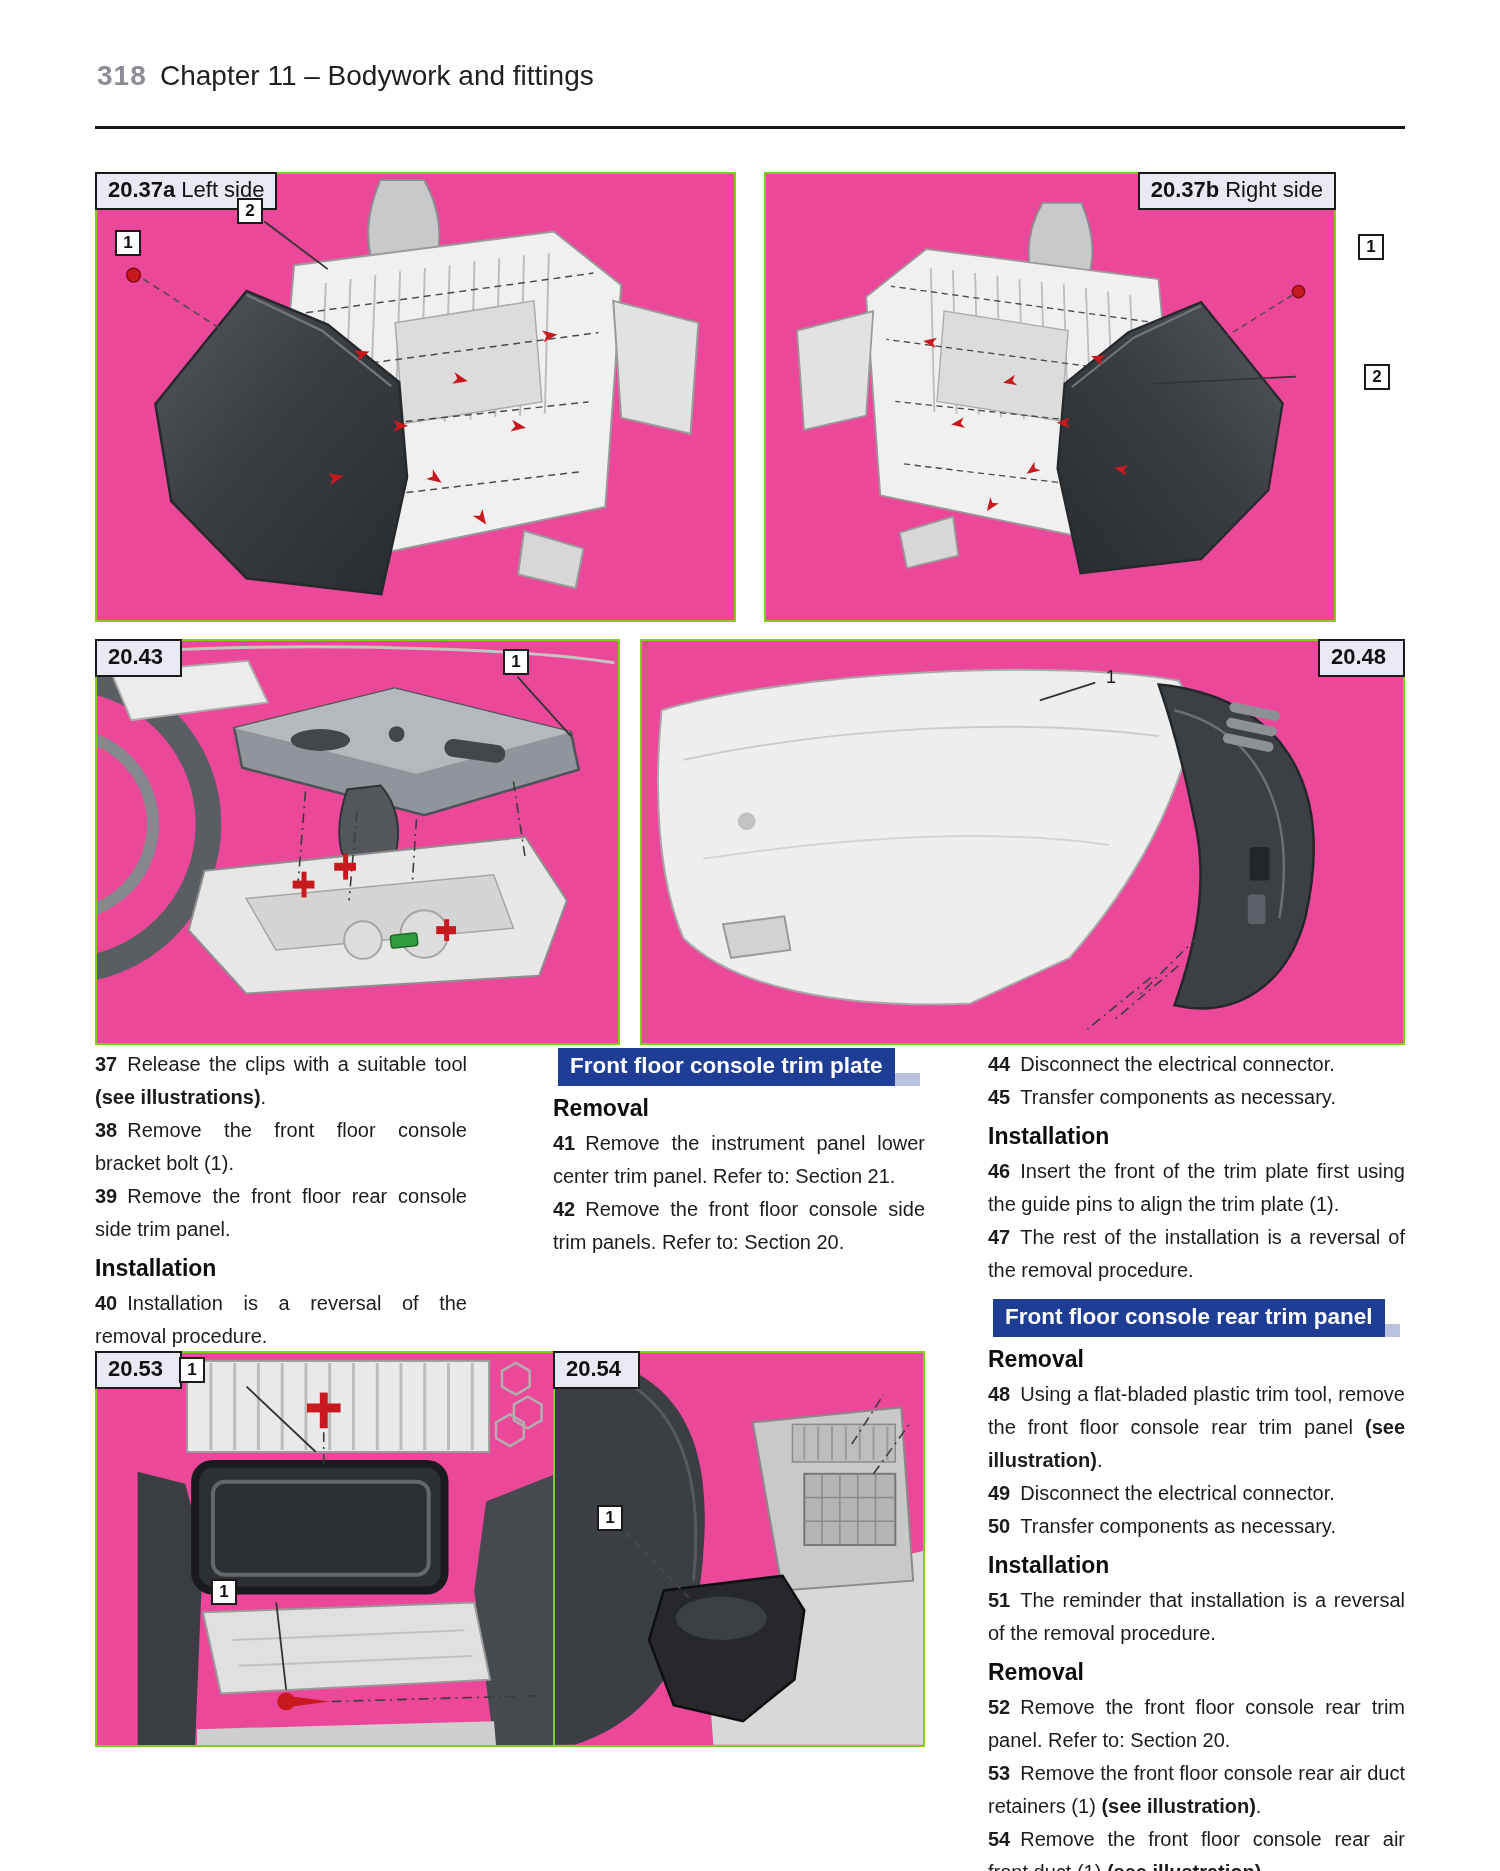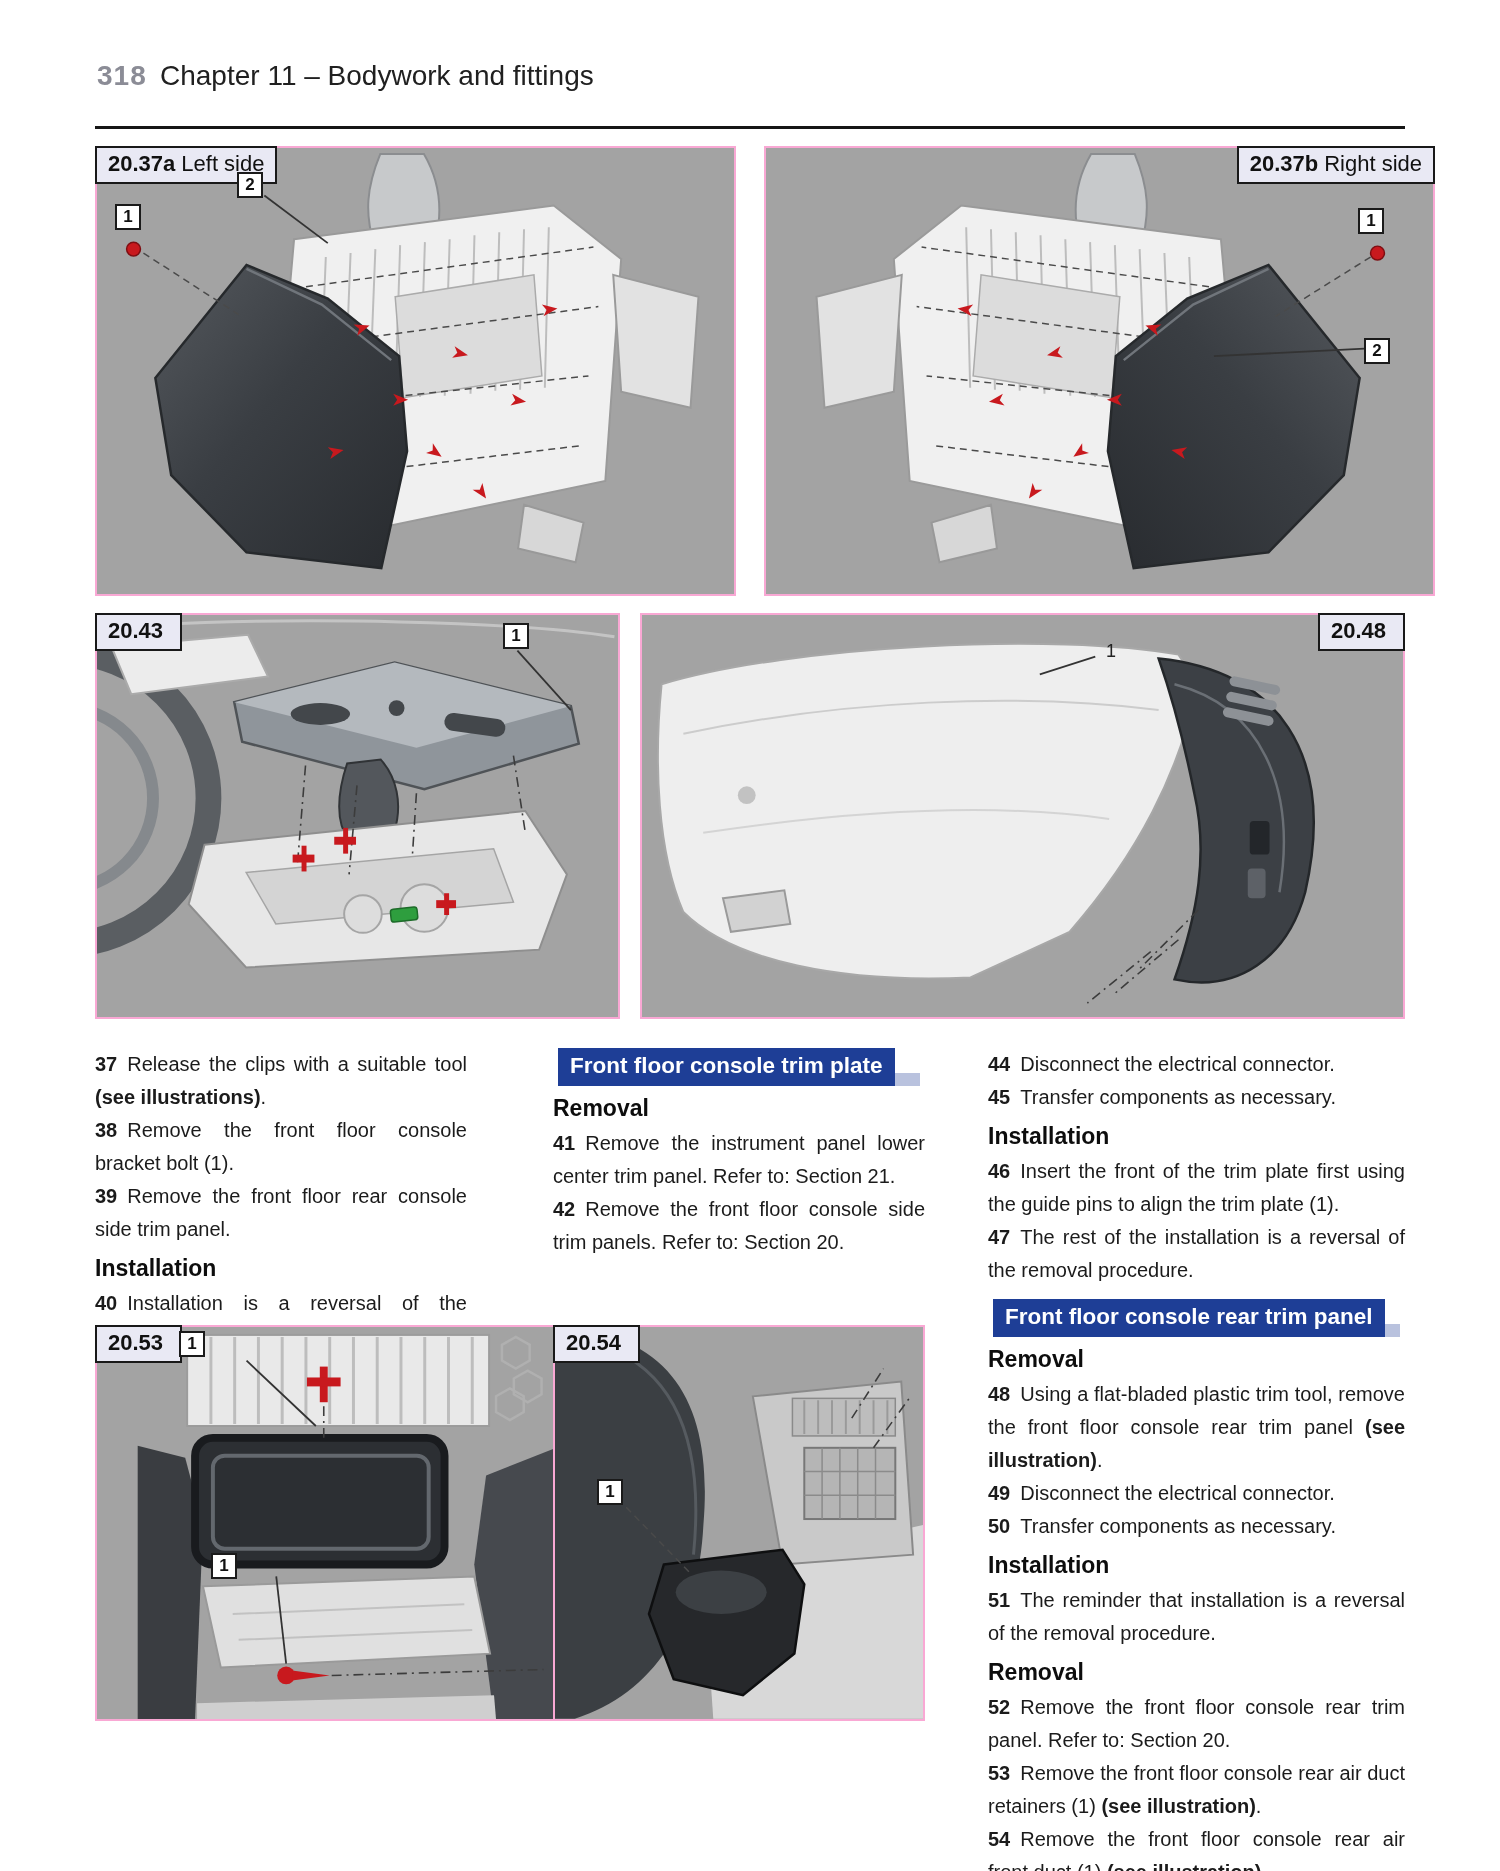--- a/index.html
+++ b/index.html
@@ -5,21 +5,21 @@
   * { margin:0; padding:0; box-sizing:border-box; }
   html,body { background:#ffffff; }
   body {
     width:1500px; height:1871px; position:relative;
     font-family:"Liberation Sans", sans-serif; color:#1b1b1b;
   }
   .page-num { position:absolute; left:97px; top:60px; font-size:28px; font-weight:bold; color:#8b8c96; letter-spacing:1px; }
   .chapter-title { position:absolute; left:160px; top:60px; font-size:28px; color:#202020; }
   .head-rule { position:absolute; left:95px; top:126px; width:1310px; height:3px; background:#161616; }
 
-  .fig { position:absolute; border:2px solid #f9a8d4; background:#a3a3a3; }
+  .fig { position:absolute; border:2px solid #84cc16; background:#ec4899;margin-top:26px; }
   .fig svg { display:block; width:100%; height:100%; }
   .fig-label { position:absolute; background:#e9e9f4; border:2px solid #191919; padding:3px 11px 5px; font-size:22px; white-space:nowrap; z-index:3; color:#111; }
   .fig-label b { margin-right:6px; }
   .fig-label.tl { left:-2px; top:-2px; }
   .fig-label.tr { right:-2px; top:-2px; }
 
   .co { position:absolute; width:26px; height:26px; background:#ffffff; border:2px solid #1a1a1a;
         display:flex; align-items:center; justify-content:center; font-size:17px; font-weight:bold; z-index:4; color:#111; }
   .co-plain { position:absolute; font-size:18px; color:#222; z-index:4; }
 
@@ -78,21 +78,21 @@
     <use href="#consoleCore"></use>
     <circle cx="36" cy="102" r="7" fill="#c8191e" stroke="#7e0e12" stroke-width="1.5"></circle>
     <path d="M46,106 L142,168" class="dsh"></path>
     <path d="M168,48 L232,96" class="ldr"></path>
   </svg>
   <div class="fig-label tl"><b>20.37a</b><span>Left side</span></div>
   <div class="co" style="left:18px; top:56px;">1</div>
   <div class="co" style="left:140px; top:24px;">2</div>
 </div>
 
-<div class="fig" style="left:764px; top:146px; width:671px; height:450px;">
+<div class="fig" style="left:764px; top:146px; width:572px; height:450px;">
   <svg viewBox="0 0 641 450">
     <g transform="translate(641,0) scale(-1,1)">
         <use href="#consoleCore"></use>
       </g>
     <circle cx="601" cy="106" r="7" fill="#c8191e" stroke="#7e0e12" stroke-width="1.5"></circle>
     <path d="M594,110 L498,170" class="dsh"></path>
     <path d="M598,202 L436,210" class="ldr"></path>
   </svg>
   <div class="fig-label tr"><b>20.37b</b><span>Right side</span></div>
   <div class="co" style="left:592px; top:60px;">1</div>

